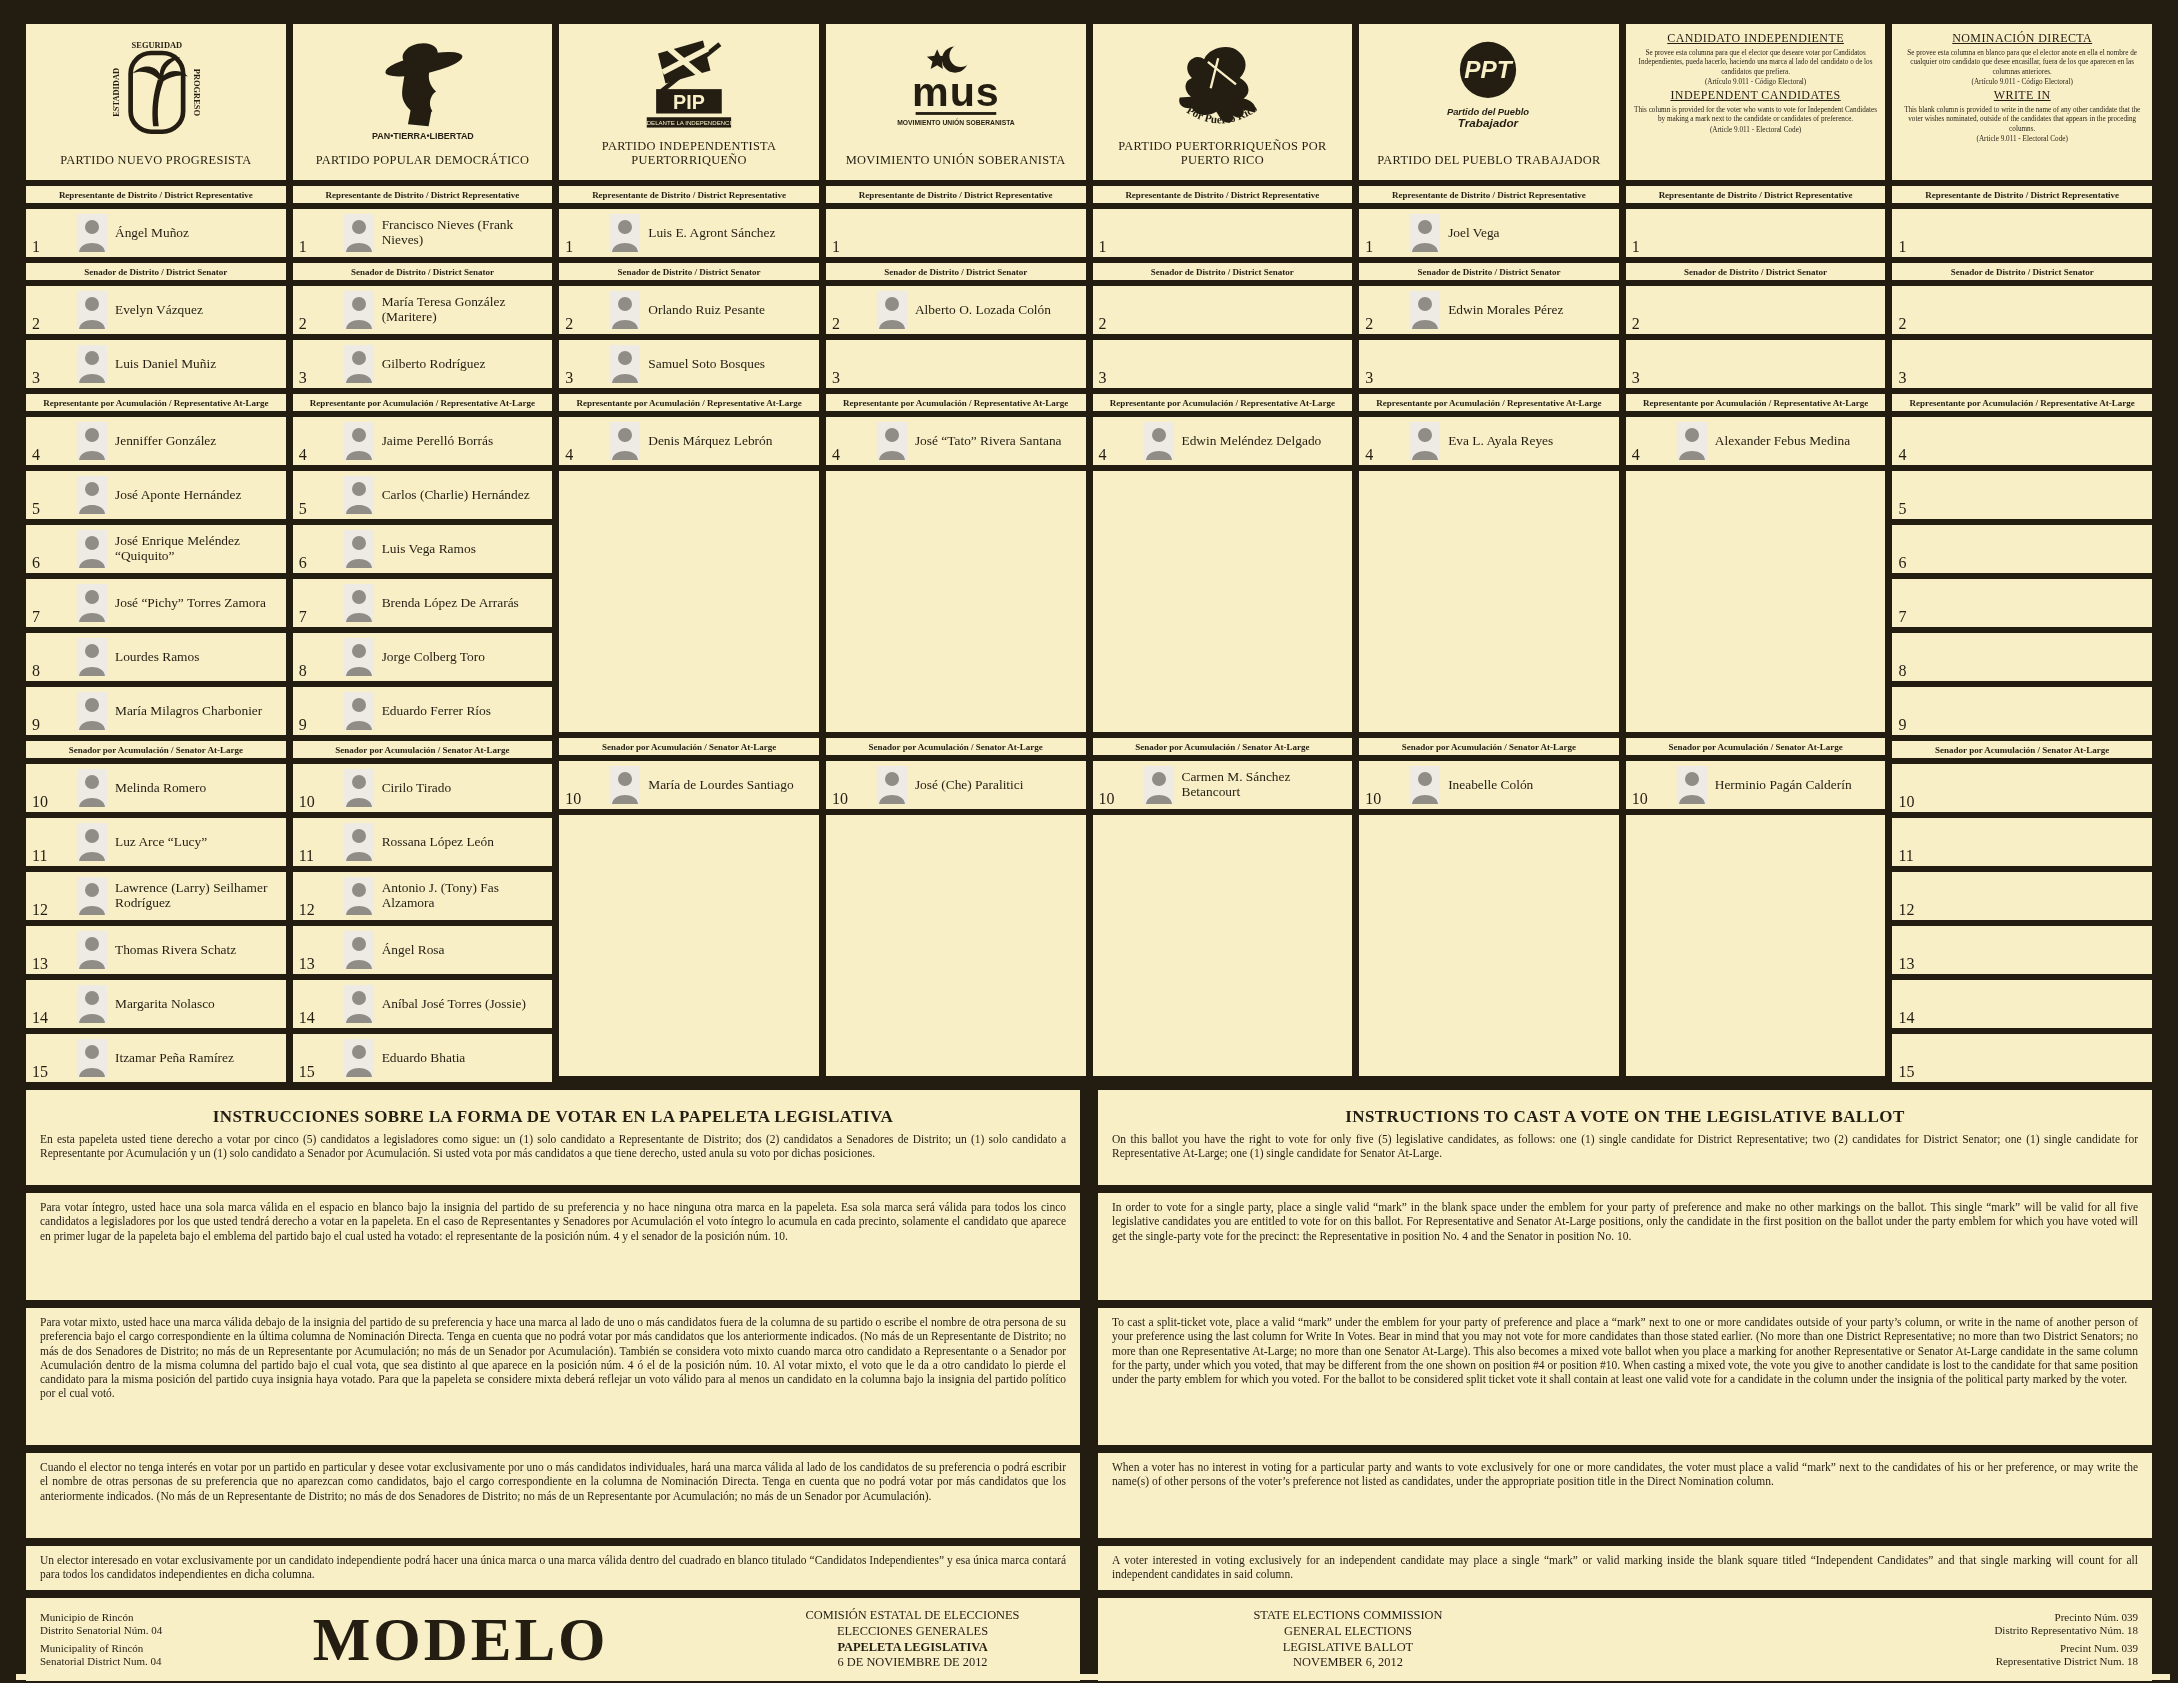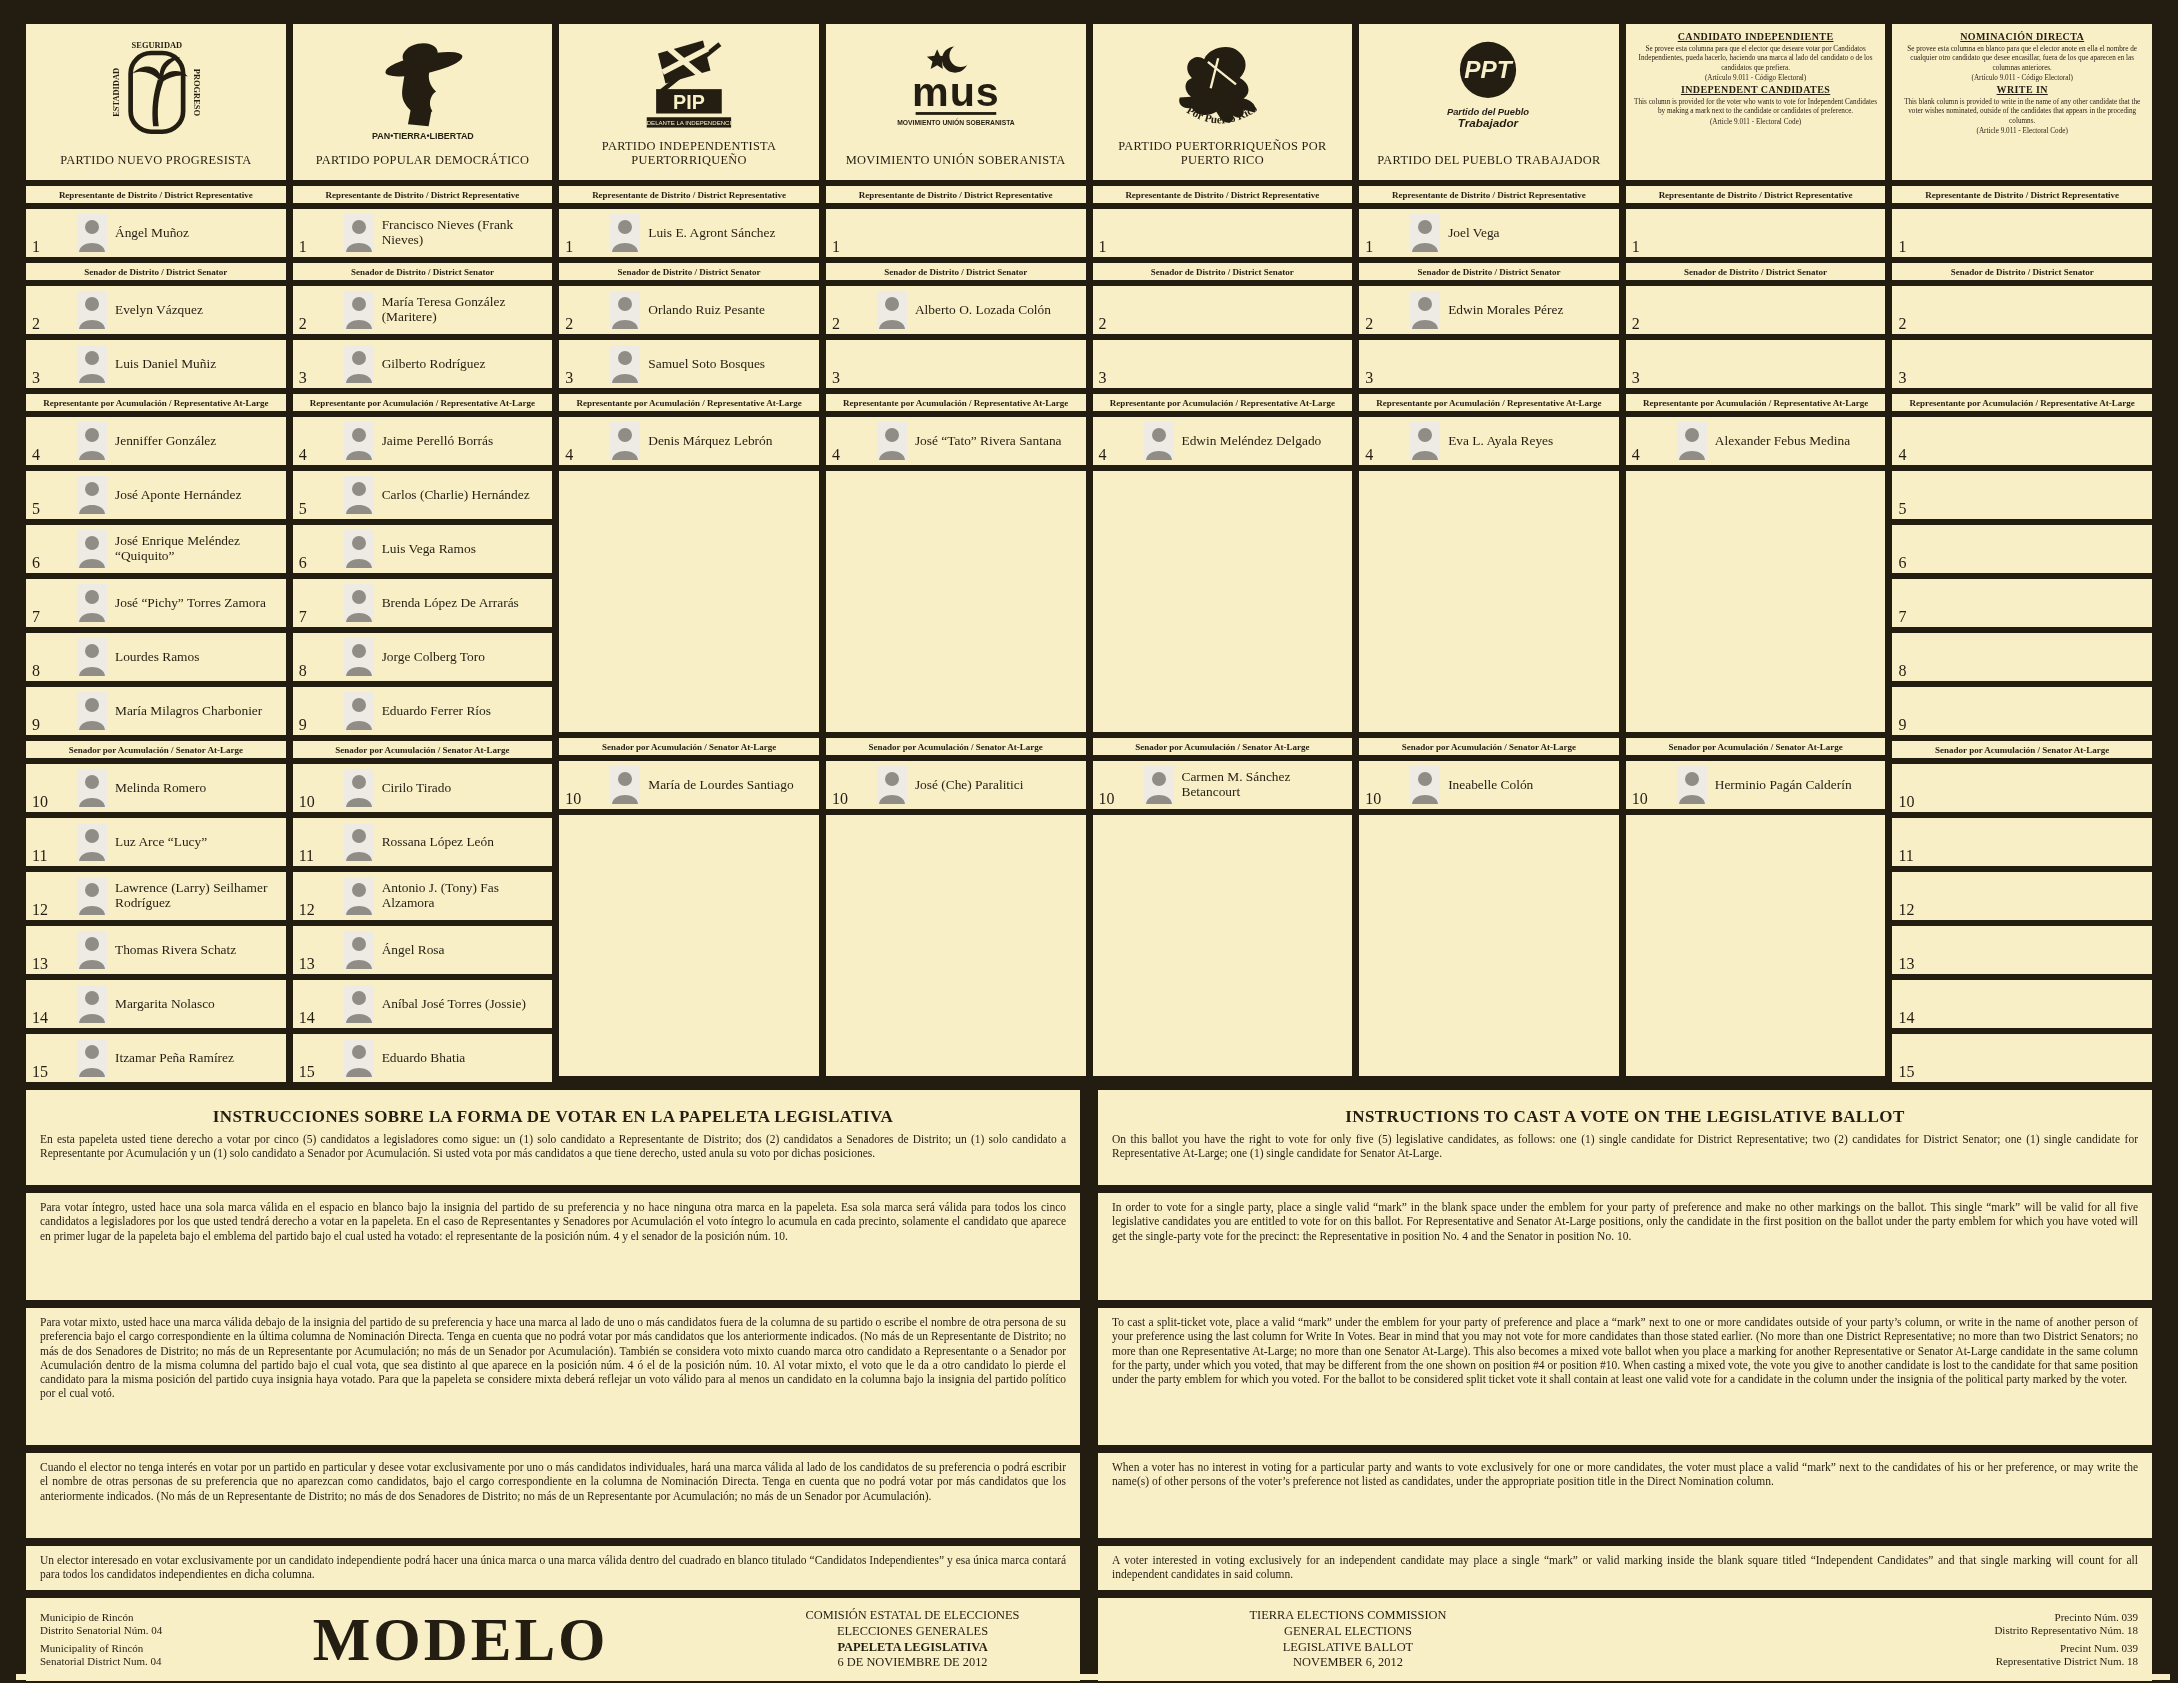--- a/index.html
+++ b/index.html
@@ -7,21 +7,21 @@
   .page{position:absolute;inset:0;padding:24px 26px 0 26px;box-sizing:border-box;display:flex;flex-direction:column;}
   .paper{background:#f8efc7;}
   
   .ballot{display:grid;grid-template-columns:repeat(8,1fr);gap:7px;}
   .ballot-col{display:flex;flex-direction:column;gap:6px;}
   .party-header{height:156px;display:flex;flex-direction:column;box-sizing:border-box;padding:4px;}
   .logo-wrap{flex:1;display:flex;align-items:center;justify-content:center;overflow:hidden;}
   .logo-wrap svg{height:105px;width:auto;}
   .party-name{font-size:12.4px;text-align:center;line-height:1.18;padding:0 4px 8px 4px;letter-spacing:0.3px;}
   .info-header{height:156px;box-sizing:border-box;padding:5px 7px;text-align:center;overflow:hidden;}
-  .ih-title{font-size:10px;font-weight:bold;text-decoration:underline;letter-spacing:0.4px;margin:2px 0 3px;}
+  .ih-title{font-size:12px;font-weight:normal;text-decoration:underline;letter-spacing:0.4px;margin:2px 0 3px;}
   .ih-body{font-size:7.2px;line-height:1.3;}
   .ih-cite{font-size:7.2px;margin-top:1px;}
   .sec-label{height:17px;display:flex;align-items:center;justify-content:center;font-size:9px;font-weight:bold;white-space:nowrap;overflow:hidden;}
   .cell{height:48px;position:relative;display:flex;align-items:center;box-sizing:border-box;}
   .cell .num{position:absolute;left:6px;bottom:1px;font-size:16px;}
   .photo{width:30px;height:38px;margin-left:51px;flex:none;}
   .photo svg{display:block;width:100%;height:100%;}
   .cand-name{margin-left:8px;font-size:13.4px;line-height:1.1;width:153px;}
   
   .instr-row{display:grid;grid-template-columns:1fr 1fr;gap:18px;margin-top:8px;}
@@ -842,21 +842,21 @@
       <div class="modelo">MODELO</div>
       <div class="comm">
         <div>COMISIÓN ESTATAL DE ELECCIONES</div>
         <div>ELECCIONES GENERALES</div>
         <div class="b">PAPELETA LEGISLATIVA</div>
         <div>6 DE NOVIEMBRE DE 2012</div>
       </div>
     </div>
     <div class="fbox paper">
       <div class="comm-en">
-        <div>TIERRA ELECTIONS COMMISSION</div>
+        <div>STATE ELECTIONS COMMISSION</div>
         <div>GENERAL ELECTIONS</div>
         <div class="b">LEGISLATIVE BALLOT</div>
         <div>NOVEMBER 6, 2012</div>
       </div>
       <div class="precinct">
         <div class="grp">
           <div>Precinto Núm. 039</div>
           <div>Distrito Representativo Núm. 18</div>
         </div>
         <div class="grp">

